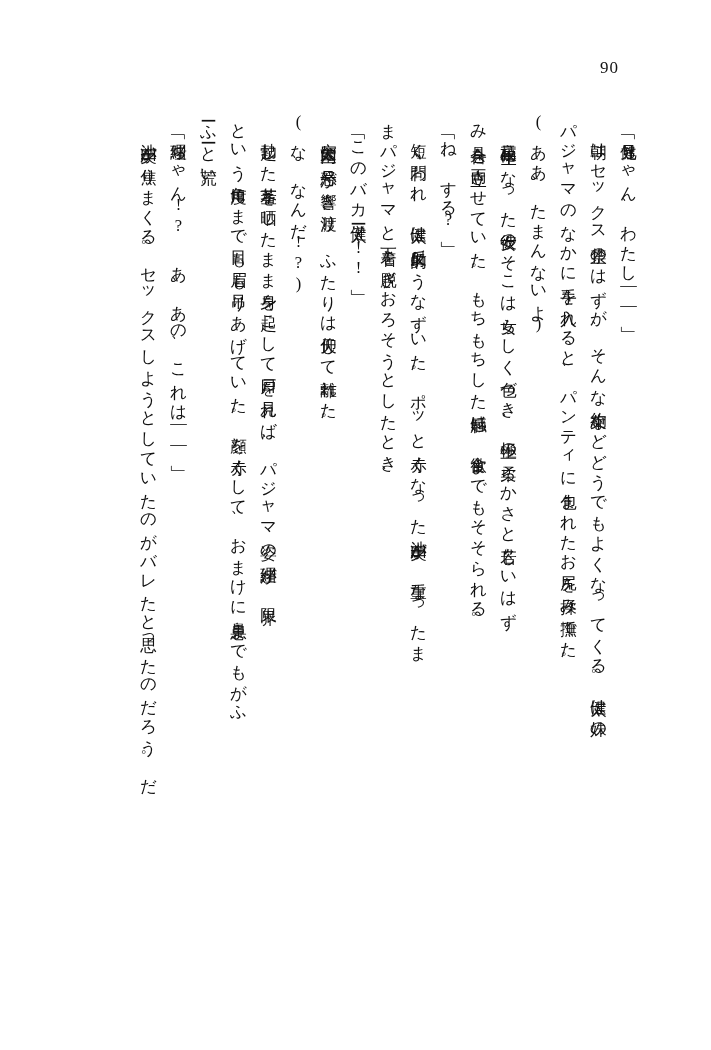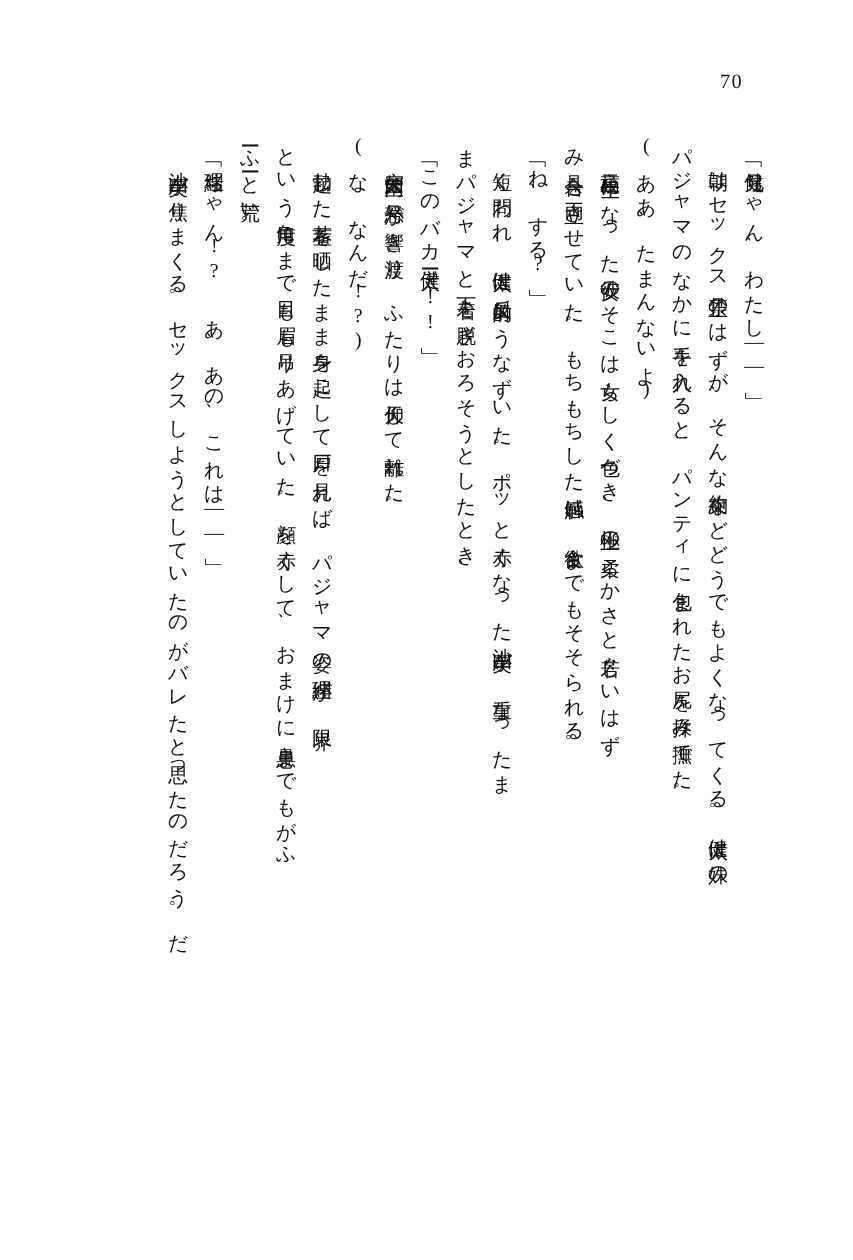--- a/index.html
+++ b/index.html
@@ -55,21 +55,21 @@
   }
   .line.indent {
     padding-top: 17px;
   }
 </style>
 </head>
 <body>
 
 <div class="page">
 
-  <div class="page-number">70</div>
+  <div class="page-number">90</div>
 
   <div class="body-text">
     <div class="line indent">「健兄ちゃん、わたし――」</div>
     <div class="line">　朝はセックス禁止のはずが、そんな約束などどうでもよくなってくる。健太は妹の</div>
     <div class="line">パジャマのなかに手を入れると、パンティに包まれたお尻を揉み撫でた。</div>
     <div class="line">(ああ、たまんないよ)</div>
     <div class="line">　高校二年生になった彼女のそこは女らしく色づき、極上の柔らかさと若々しいはず</div>
     <div class="line">み具合を両立させていた。もちもちした感触に、食欲までもそそられる。</div>
     <div class="line indent">「ね、する?」</div>
     <div class="line">　短く問われ、健太は反射的にうなずいた。ポッと赤くなった沙由美が、重なったま</div>

